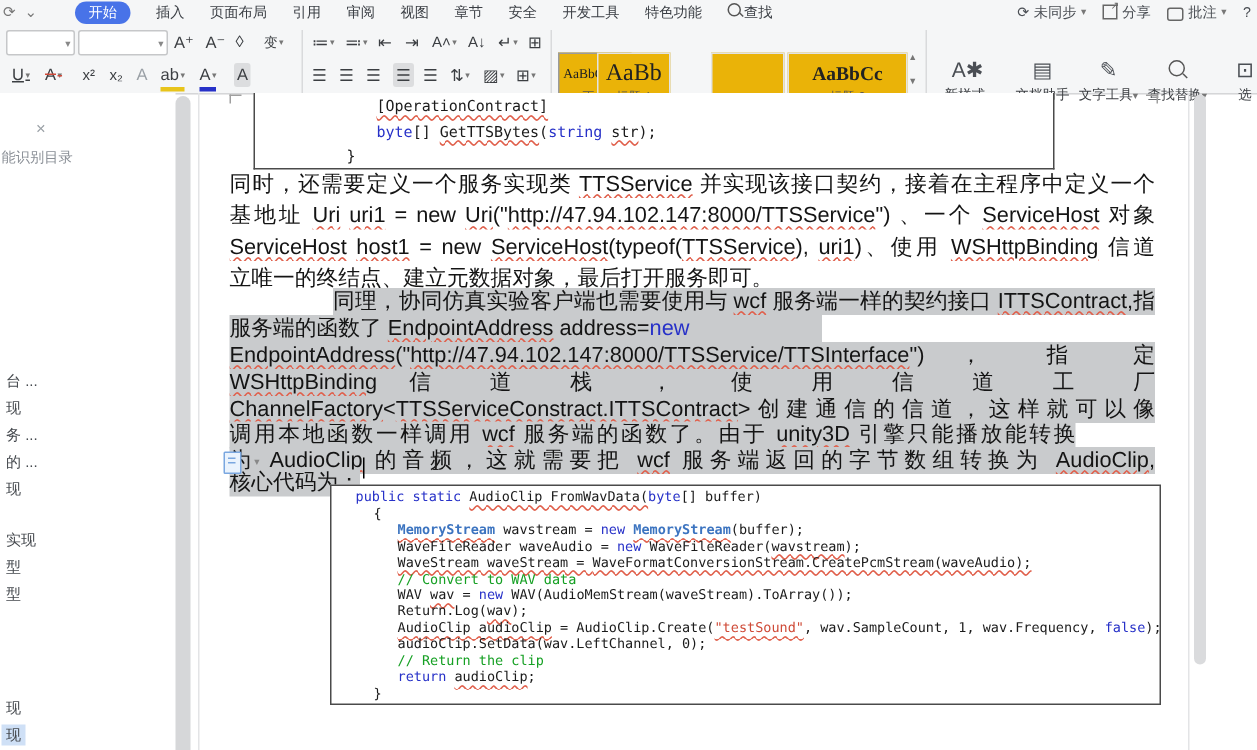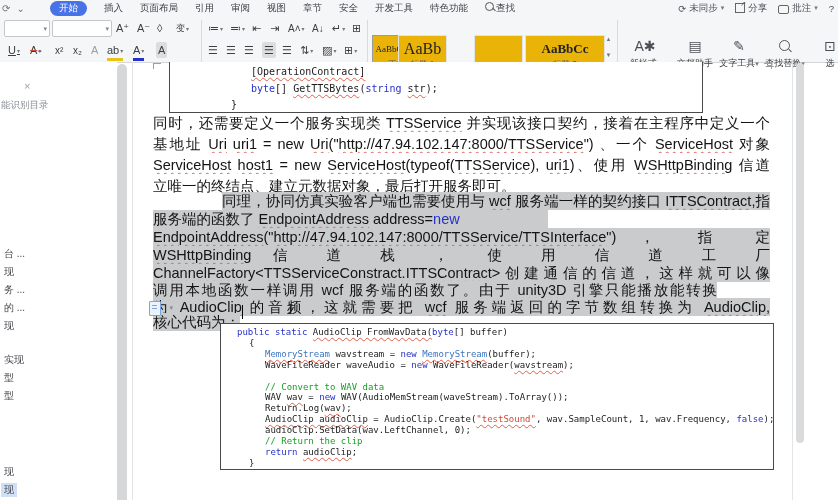--- a/index.html
+++ b/index.html
@@ -45,21 +45,21 @@
   .doc-scroll{position:absolute;top:63px;left:796px;width:8px;height:380px;background:#dadbdd;border-radius:4px;}
   .page-edge{position:absolute;top:62px;width:1px;height:438px;background:#e3e4e6;}
   
   .pline{position:absolute;font-size:14.5px;height:18px;line-height:18px;color:#141414;white-space:nowrap;}
   .pline.just{text-align:justify;text-align-last:justify;white-space:normal;overflow:hidden;}
   .pline.hl{background:#c9cbcd;}
   .cline{position:absolute;font-family:"DejaVu Sans Mono","Liberation Mono",monospace;font-size:9px;height:11px;line-height:11px;color:#1b1b1b;white-space:pre;}
   .codebox1{position:absolute;left:169px;top:62px;width:532px;height:50px;border-left:1.4px solid #4a4a4a;border-right:1.4px solid #4a4a4a;border-bottom:1.4px solid #4a4a4a;background:#fff;}
   .codebox2{position:absolute;left:220px;top:323px;width:552px;height:145px;border:1.4px solid #4a4a4a;background:#fff;}
   .kw{color:#2731c8;}
-  .ty{color:#3c74c0;}
+  .ty{color:#3c74c0;font-weight:bold;}
   .cm{color:#16a024;}
   .st{color:#cf4b38;}
   .sq{text-decoration:underline;text-decoration-style:wavy;text-decoration-color:#e0604c;text-decoration-thickness:1px;text-underline-offset:2px;}
   .cornermark{position:absolute;width:7px;height:5px;border-color:#9f9f9f;}
   .cm-l{border-left:1px solid #9f9f9f;border-top:1px solid #9f9f9f;}
   .cm-r{border-right:1px solid #9f9f9f;border-top:1px solid #9f9f9f;}
   .caret-i{position:absolute;left:242px;top:305px;width:1px;height:14px;background:#000;}
   .mouse-ibeam{position:absolute;left:288px;top:302px;font-family:"DejaVu Serif","Liberation Serif",serif;font-size:13px;color:#222;}
   .paste-btn{position:absolute;left:149px;top:301px;width:24px;height:14px;}
   .paste-sheet{position:absolute;left:0;top:0;width:10px;height:13px;border:1px solid #7aa7e0;background:#eaf3fd;border-radius:1px;}
@@ -231,20 +231,21 @@
     <div class="pline hl just" style="top: 264px; left: 153px; width: 617px;"><span class="sq">ChannelFactory</span><span>&lt;</span><span class="sq">TTSServiceConstract.ITTSContract</span><span>&gt;创建通信的信道，这样就可以像</span></div>
     <div class="pline hl just" style="top: 281px; left: 153px; width: 564px;"><span>调用本地函数一样调用 </span><span class="sq">wcf</span><span> 服务端的函数了。由于 </span><span class="sq">unity3D</span><span> 引擎只能播放能转换</span></div>
     <div class="pline hl just" style="top: 298px; left: 153px; width: 617px;"><span>为 </span><span class="sq">AudioClip</span><span> 的音频，这就需要把 </span><span class="sq">wcf</span><span> 服务端返回的字节数组转换为 </span><span class="sq">AudioClip</span><span>,</span></div>
     <div class="pline hl" style="top: 313px; left: 153px; width: max-content;"><span>核心代码为：</span></div>
   </div>
 <div class="codebox2" id="code2">
     <div class="cline" style="left: 16px; top: 3px; font-size: 9px;"><span class="kw">public static </span><span class="sq">AudioClip FromWavData(</span><span class="kw">byte</span><span>[] buffer)</span></div>
     <div class="cline" style="left: 28px; top: 13.9px; font-size: 9px;"><span>{</span></div>
     <div class="cline" style="left: 44px; top: 24.8px; font-size: 9px;"><span class="ty sq">MemoryStream</span><span> wavstream = </span><span class="kw">new </span><span class="ty sq">MemoryStream</span><span>(buffer);</span></div>
     <div class="cline" style="left: 44px; top: 35.7px; font-size: 9px;"><span>WaveFileReader waveAudio = </span><span class="kw">new </span><span>WaveFileReader(</span><span class="sq">wavstream</span><span>);</span></div>
+    <div class="cline" style="left: 44px; top: 46.6px; font-size: 9px;"><span class="sq">WaveStream waveStream = </span><span class="sq">WaveFormatConversionStream.CreatePcmStream(waveAudio);</span></div>
     <div class="cline" style="left: 44px; top: 57.5px; font-size: 9px;"><span class="cm">// Convert to WAV data</span></div>
     <div class="cline" style="left: 44px; top: 68.4px; font-size: 9px;"><span>WAV </span><span class="sq">wav</span><span> = </span><span class="kw">new </span><span>WAV(AudioMemStream(waveStream).ToArray());</span></div>
     <div class="cline" style="left: 44px; top: 79.3px; font-size: 9px;"><span>Return.Log(</span><span class="sq">wav</span><span>);</span></div>
     <div class="cline" style="left: 44px; top: 90.2px; font-size: 9px;"><span class="sq">AudioClip audioClip</span><span> = AudioClip.Create(</span><span class="st sq">"testSound"</span><span>, wav.SampleCount, 1, wav.Frequency, </span><span class="kw">false</span><span>);</span></div>
     <div class="cline" style="left: 44px; top: 101.1px; font-size: 9px;"><span>audioClip.SetData(wav.LeftChannel, 0);</span></div>
     <div class="cline" style="left: 44px; top: 112px; font-size: 9px;"><span class="cm">// Return the clip</span></div>
     <div class="cline" style="left: 44px; top: 122.9px; font-size: 9px;"><span class="kw">return </span><span class="sq">audioClip</span><span>;</span></div>
     <div class="cline" style="left: 28px; top: 133.8px; font-size: 9px;"><span>}</span></div>
   </div>
 

